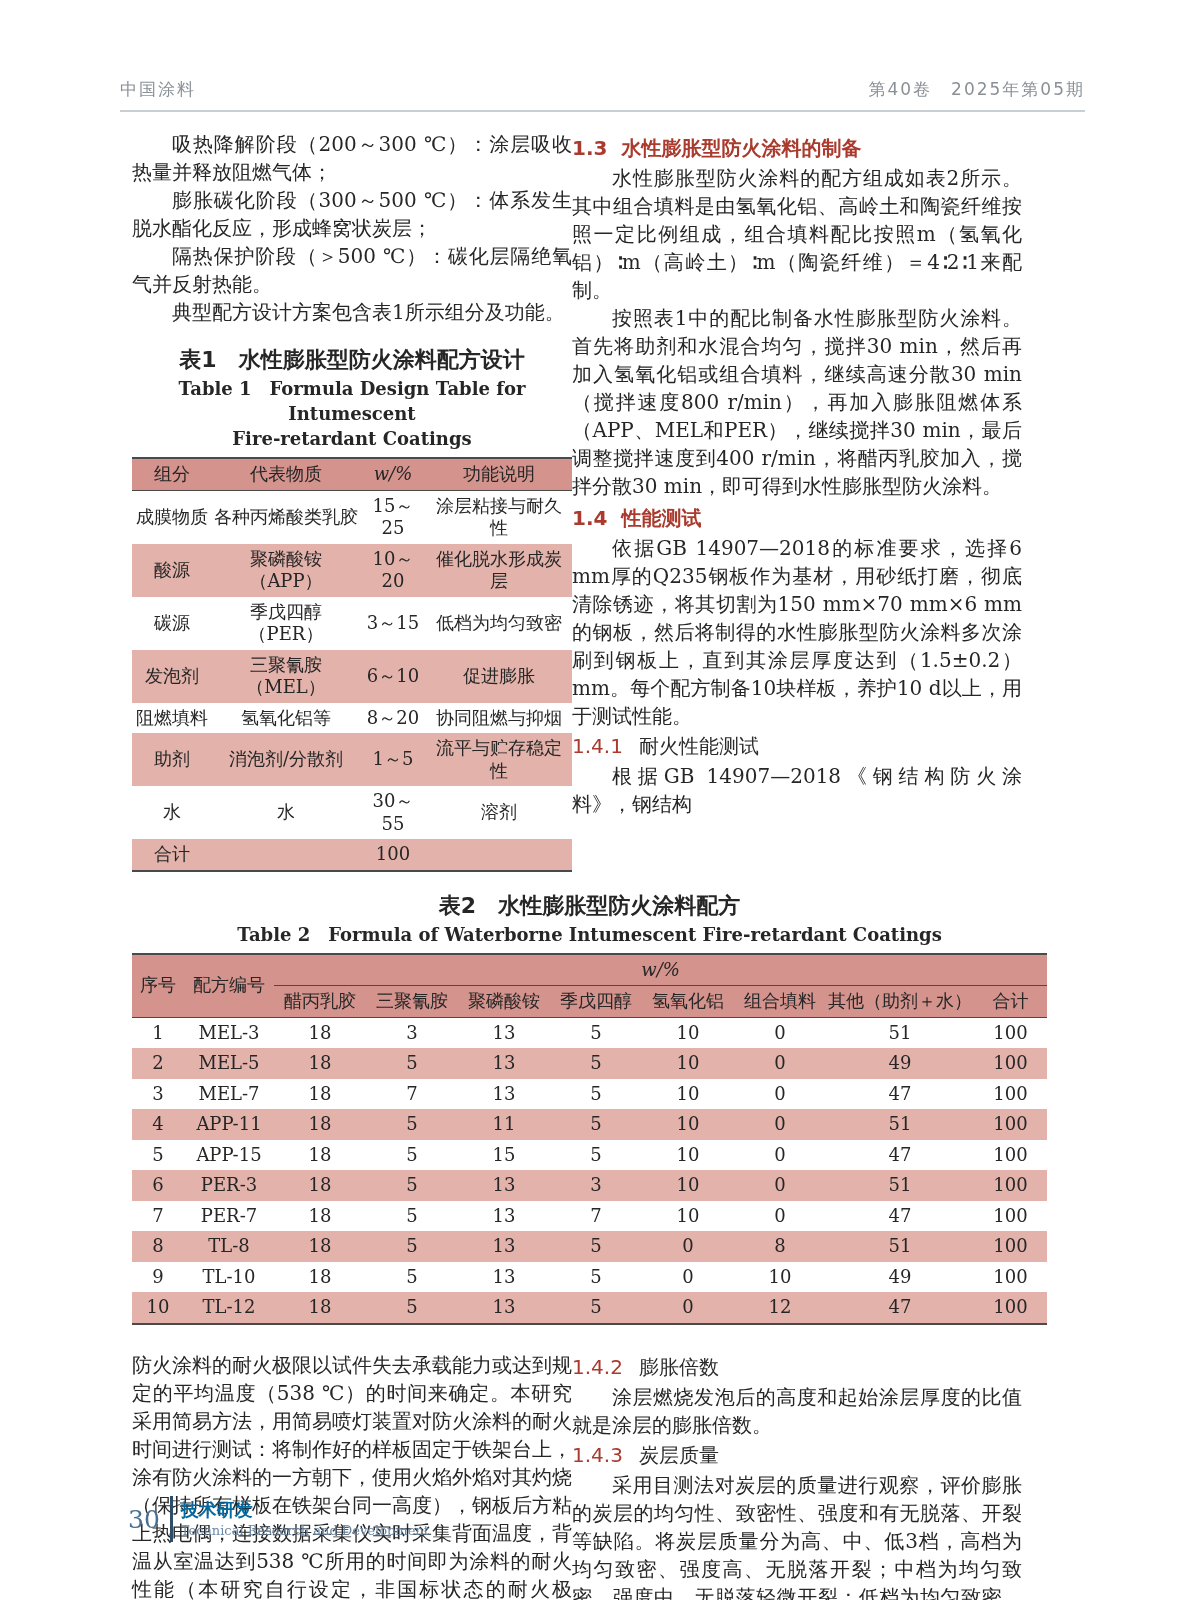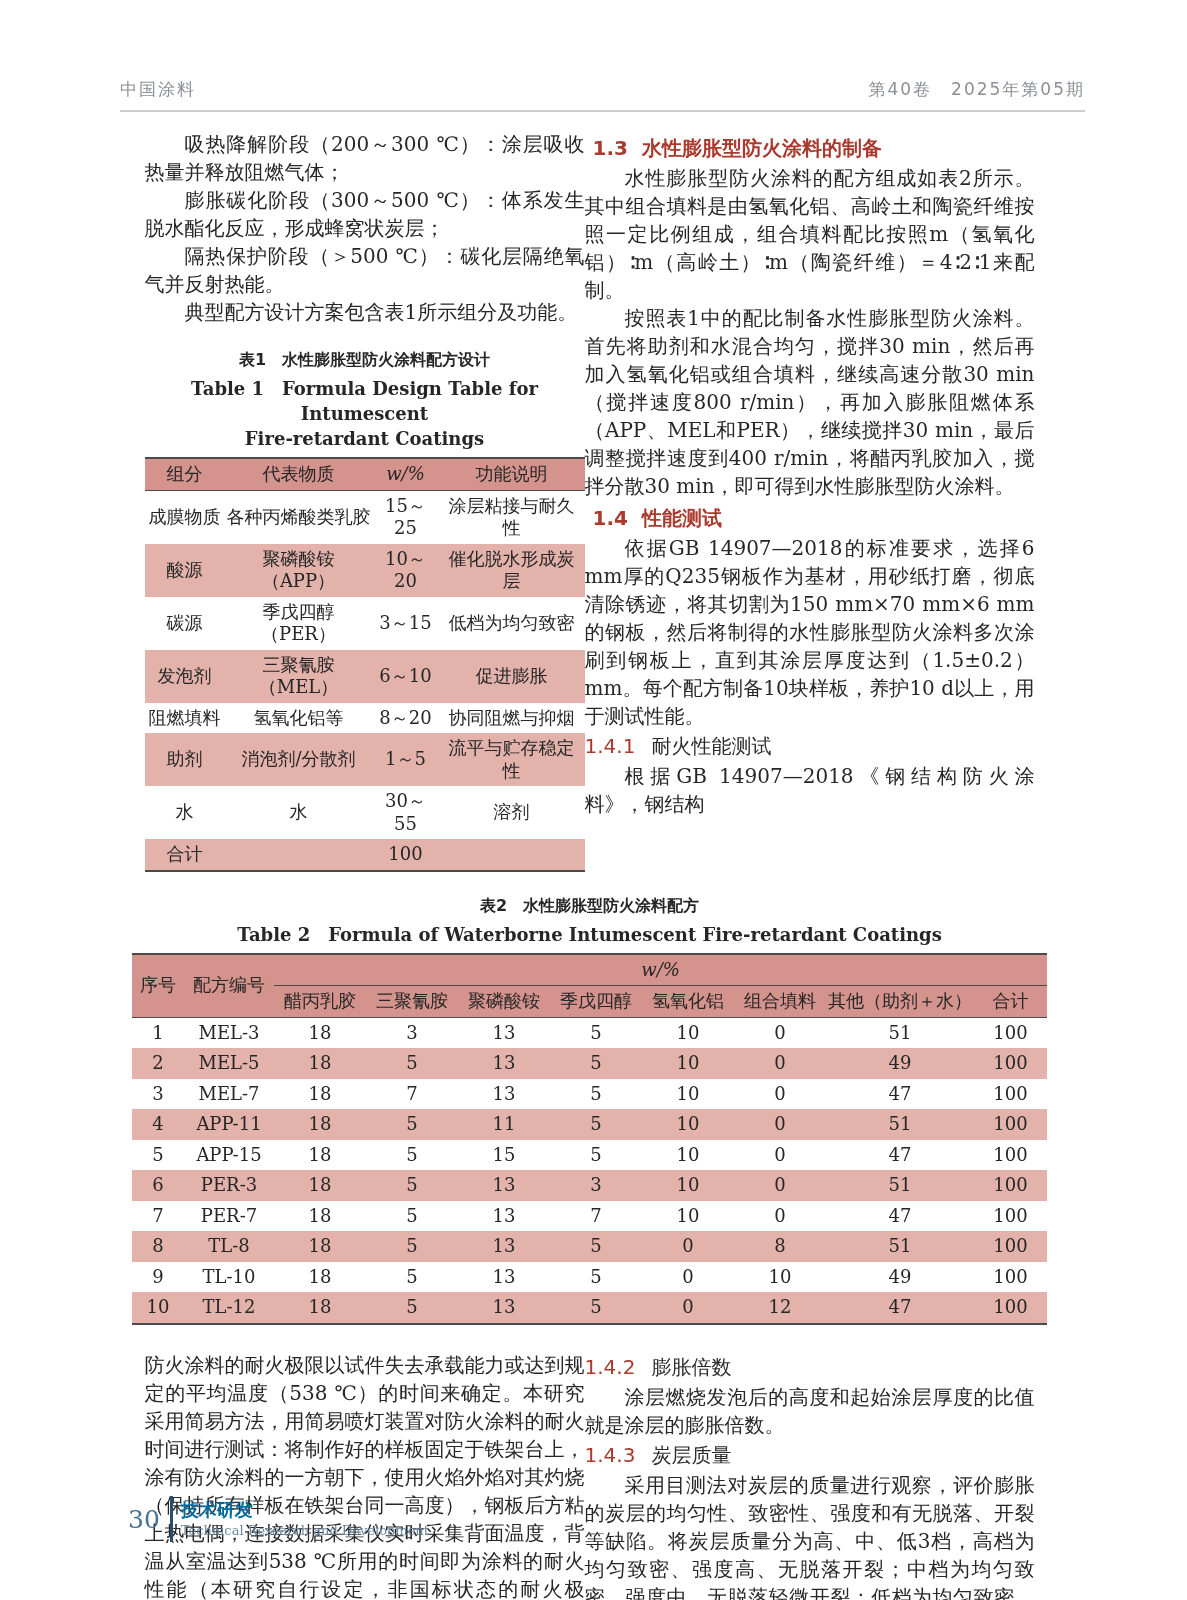--- a/index.html
+++ b/index.html
@@ -15,46 +15,46 @@
   
   .pg-header{
     margin:78px 102px 9px 120px;
     display:flex;justify-content:space-between;align-items:flex-end;
     font-family:"DejaVu Sans", sans-serif;
     font-size:17px;color:#8a9096;letter-spacing:2px;
   }
   .rule{margin:8px 102px 0 120px;height:2px;background:#c9ced2;}
   
   .inner{margin-left:132px;width:915px;}
-  .cols{display:flex;justify-content:center;align-items:flex-start;}
+  .cols{display:flex;justify-content:flex-start;align-items:flex-start;}
   .col-l{width:440px;}
   .col-r{width:450px;}
   .top-cols{margin-top:18px;}
   .bottom-cols{margin-top:26px;}
   p.body{
     margin:0;font-size:20px;line-height:28px;
     text-align:justify;text-indent:2em;
   }
   p.noindent{text-indent:0;}
   .h2{
-    margin:4px 0 2px 8px;
+    margin:4px 0 2px 0;
     font-family:"DejaVu Sans", sans-serif;
     font-weight:bold;font-size:20px;line-height:28px;color:#a93a2d;
   }
   .h2 .num{margin-right:14px;}
   .h3{
     margin:2px 0;
     font-family:"DejaVu Sans", sans-serif;
     font-size:20px;line-height:28px;color:#2b2b2b;
   }
   .h3 .num{color:#a93a2d;margin-right:16px;}
   
   .cap-zh{
     text-align:center;font-family:"DejaVu Sans", sans-serif;
-    font-weight:bold;font-size:16px;line-height:24px;margin:0 0 4px 0;
+    font-weight:bold;font-size:22px;line-height:24px;margin:0 0 4px 0;
   }
   .cap-en{
     text-align:center;font-weight:bold;font-size:18px;line-height:25px;margin:0;
   }
   
   table{border-collapse:collapse;table-layout:fixed;}
   th,td{
     font-weight:normal;text-align:center;vertical-align:middle;
     font-size:18px;line-height:1.25;padding:4px 2px;
     overflow:hidden;

